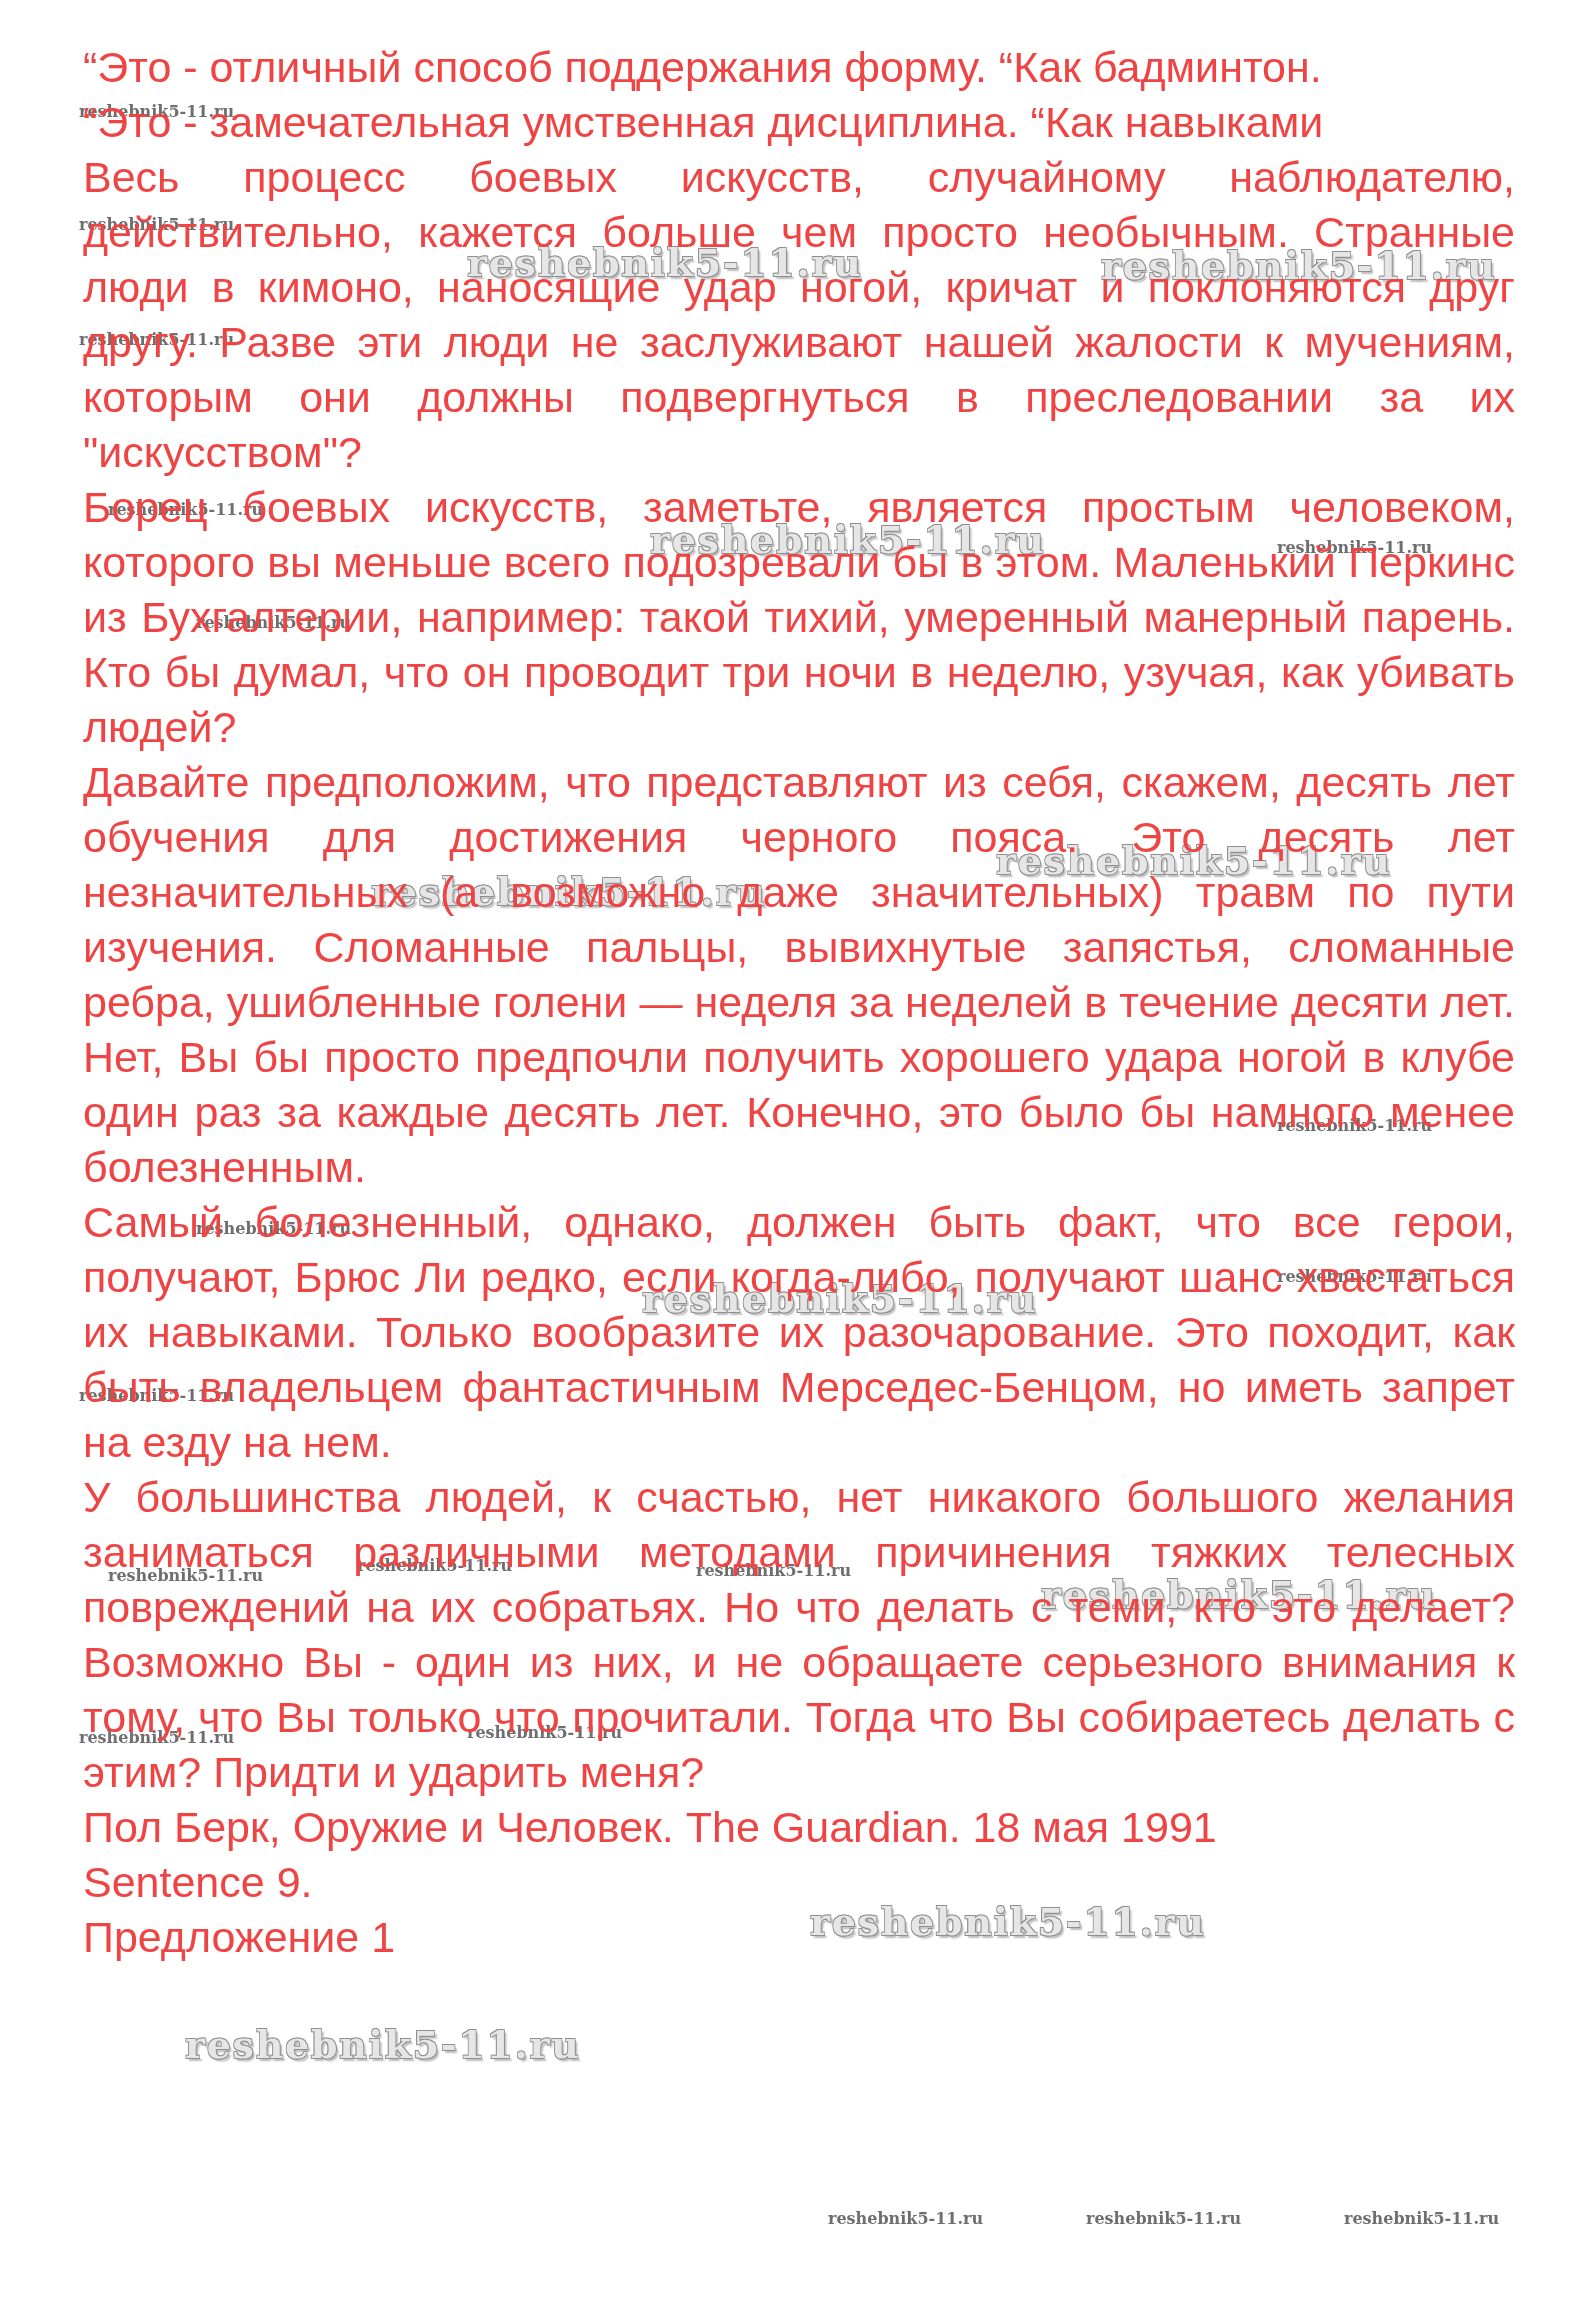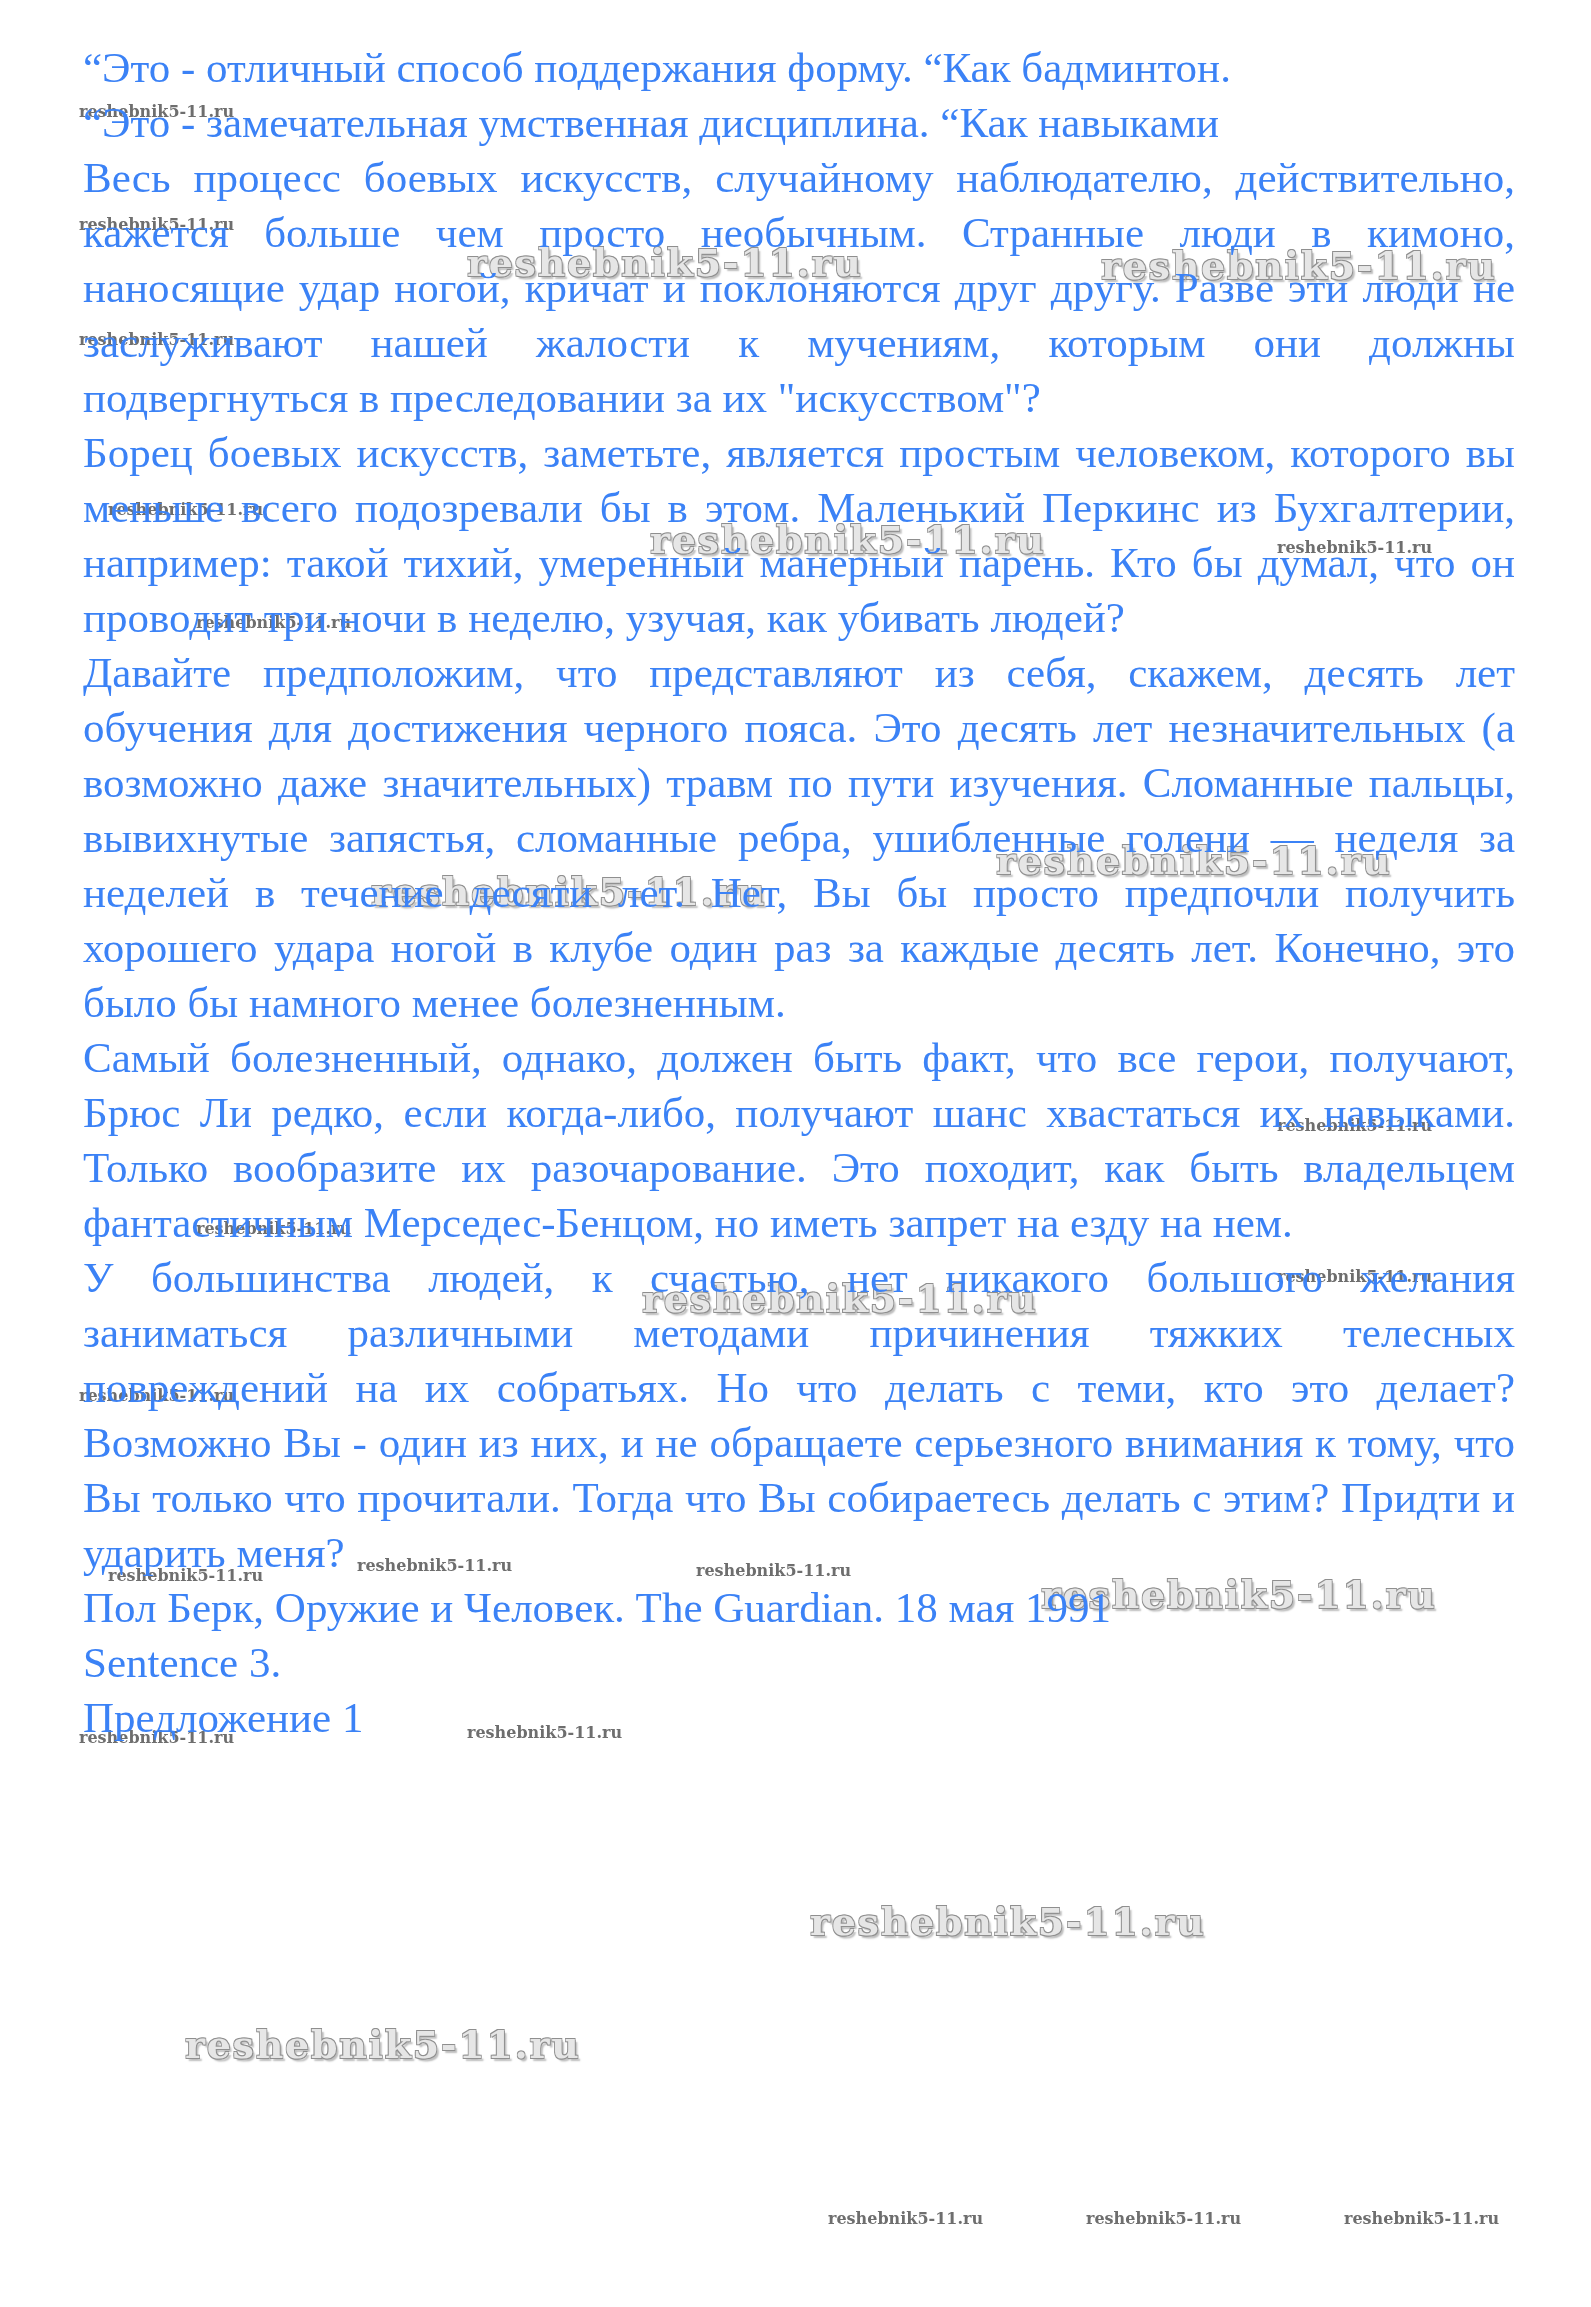--- a/index.html
+++ b/index.html
@@ -22,25 +22,25 @@
   }
   .text-layer {
     position: absolute;
     left: 83px;
     right: 77px;
     top: 40px;
     z-index: 2;
   }
   .text-layer p {
     margin: 0;
-    font-family: Liberation Serif, serif;
+    font-family: Liberation Sans, sans-serif;
     font-size: 43px;
     line-height: 55px;
     text-align: justify;
-    color: #3b82f6;
+    color: #ef4444;
   }
   .text-layer p.no-justify {
     text-align: left;
   }
   .gap-sm { margin-top: 11.7px; }
   .gap-lg { margin-top: 80px; }
   .gap-xl { margin-top: 88px; }
   .wm-large {
     position: absolute;
     font-family: "DejaVu Serif", serif;
@@ -102,18 +102,18 @@
 
   <div class="text-layer">
     <p>“Это - отличный способ поддержания форму. “Как бадминтон.</p>
     <p>“Это - замечательная умственная дисциплина. “Как навыками</p>
     <p>Весь процесс боевых искусств, случайному наблюдателю, действительно, кажется больше чем просто необычным. Странные люди в кимоно, наносящие удар ногой, кричат и поклоняются друг другу. Разве эти люди не заслуживают нашей жалости к мучениям, которым они должны подвергнуться в преследовании за их "искусством"?</p>
     <p>Борец боевых искусств, заметьте, является простым человеком, которого вы меньше всего подозревали бы в этом. Маленький Перкинс из Бухгалтерии, например: такой тихий, умеренный манерный парень. Кто бы думал, что он проводит три ночи в неделю, узучая, как убивать людей?</p>
     <p>Давайте предположим, что представляют из себя, скажем, десять лет обучения для достижения черного пояса. Это десять лет незначительных (а возможно даже значительных) травм по пути изучения. Сломанные пальцы, вывихнутые запястья, сломанные ребра, ушибленные голени — неделя за неделей в течение десяти лет. Нет, Вы бы просто предпочли получить хорошего удара ногой в клубе один раз за каждые десять лет. Конечно, это было бы намного менее болезненным.</p>
     <p class="gap-sm">Самый болезненный, однако, должен быть факт, что все герои, получают, Брюс Ли редко, если когда-либо, получают шанс хвастаться их навыками. Только вообразите их разочарование. Это походит, как быть владельцем фантастичным Мерседес-Бенцом, но иметь запрет на езду на нем.</p>
     <p>У большинства людей, к счастью, нет никакого большого желания заниматься различными методами причинения тяжких телесных повреждений на их собратьях. Но что делать с теми, кто это делает? Возможно Вы - один из них, и не обращаете серьезного внимания к тому, что Вы только что прочитали. Тогда что Вы собираетесь делать с этим? Придти и ударить меня?</p>
     <p class="no-justify">Пол Берк, Оружие и Человек. The Guardian. 18 мая 1991</p>
-    <p class="no-justify gap-lg">Sentence 3.</p>
+    <p class="no-justify gap-lg">Sentence 9.</p>
     <p class="no-justify gap-xl">Предложение 1</p>
   </div>
 
 </div>
 
 
 </body></html>

